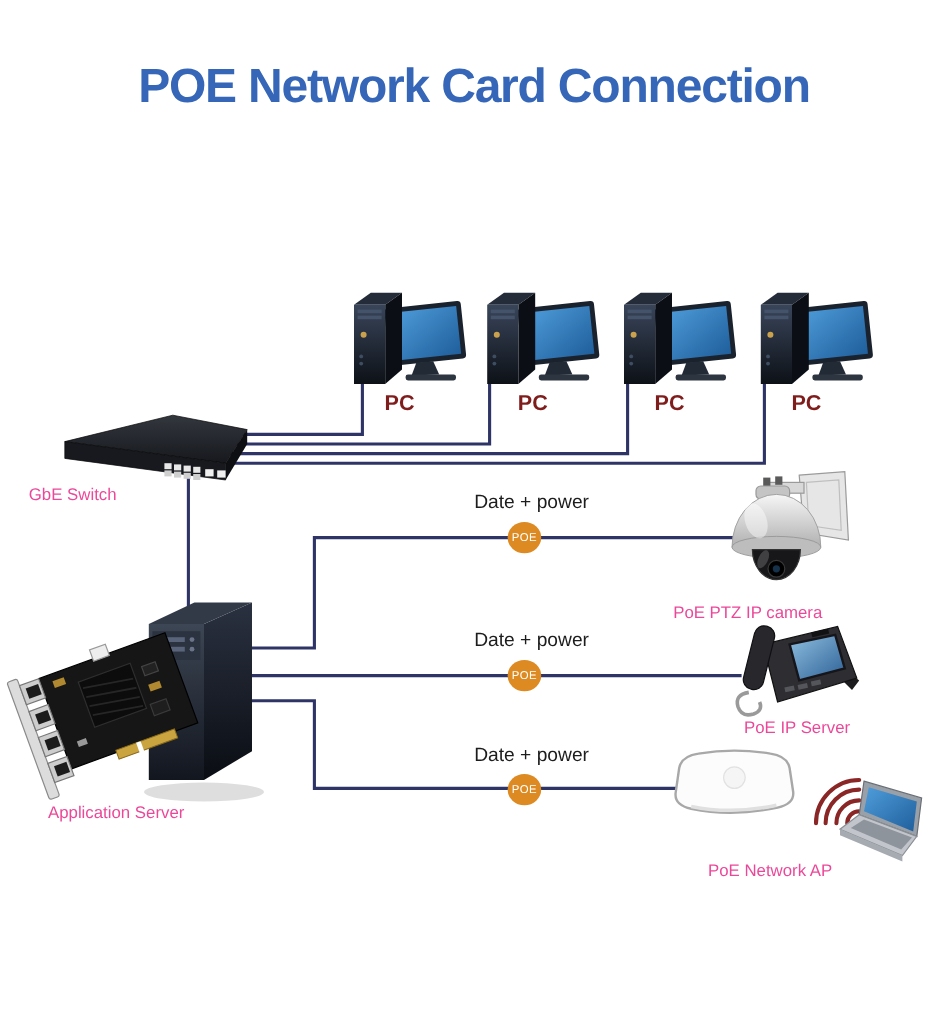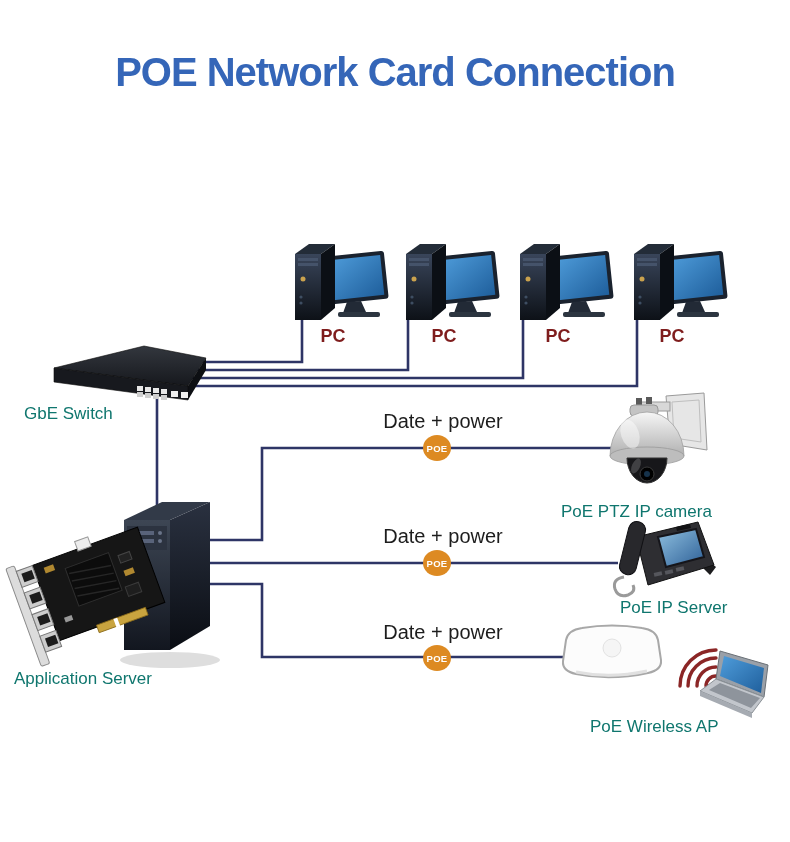--- a/index.html
+++ b/index.html
@@ -9,33 +9,33 @@
   }
   .title{
     position:absolute;top:50px;left:0;width:100%;text-align:center;
     font-size:40px;font-weight:bold;color:var(--title-color,#3566b8);
     letter-spacing:-1px;
   }
   .lines-layer{position:absolute;left:0;top:0;z-index:1;}
   .device{position:absolute;z-index:2;}
   .device svg{overflow:visible;display:block;}
   .label{
-    position:absolute;z-index:3;font-size:17px;color:#0f766e;white-space:nowrap;
+    position:absolute;z-index:3;font-size:14px;color:#ec4899;white-space:nowrap;
   }
   .pc-label{
     position:absolute;z-index:3;font-size:18px;font-weight:bold;color:#7f1d1d;
     width:60px;text-align:center;
   }
   .link-label{
     position:absolute;z-index:3;width:170px;text-align:center;
-    font-size:20px;color:#1d1d1d;
+    font-size:16px;color:#1d1d1d;
   }
   .poe-badge{
     position:absolute;z-index:4;width:28px;height:26px;border-radius:50%;
-    background:var(--poe-color,#dd8a22);color:#fff;font-size:9.5px;font-weight:bold;
+    background:var(--poe-color,#dd8a22);color:#fff;font-size:9.5px;font-weight:normal;
     display:flex;align-items:center;justify-content:center;letter-spacing:.3px;
   }
 </style>
 </head>
 <body>
 
 <div class="canvas">
 
   <svg width="0" height="0" style="position:absolute">
     <defs>
@@ -199,21 +199,21 @@
       <polygon points="12,22 50,4 98,4 58,22" fill="#323a48"></polygon>
       <rect x="12" y="22" width="46" height="130" fill="url(#srvF)"></rect>
       <rect x="15" y="28" width="40" height="24" fill="#2c3340"></rect>
       <rect x="18" y="33" width="24" height="4" fill="#59637a"></rect>
       <rect x="18" y="41" width="24" height="4" fill="#59637a"></rect>
       <circle cx="48" cy="35" r="2" fill="#6a7488"></circle>
       <circle cx="48" cy="43" r="2" fill="#6a7488"></circle>
       <circle cx="35" cy="96" r="7" fill="url(#orangeBtn)"></circle>
     </svg>
   </div>
-  <div class="label" style="left:14px;top:669px">Application Server</div>
+  <div class="label" style="left:40px;top:669px">Application Server</div>
 
   <div class="device" style="left:0px;top:545px">
     <svg viewBox="0 0 190 120" width="190" height="120">
       <g transform="rotate(-20 70 60)">
         <rect x="48" y="10" width="112" height="80" fill="#161616" stroke="#000"></rect>
         <rect x="88" y="88" width="52" height="8" fill="#c9a43f" stroke="#8a6a1a" stroke-width="0.8"></rect>
         <rect x="106" y="88" width="4" height="9" fill="#ffffff"></rect>
         <rect x="78" y="24" width="46" height="40" fill="#0c0c0c" stroke="#2e2e2e"></rect>
         <path d="M80,30 l42,7 M80,38 l42,7 M80,46 l42,7 M80,54 l42,7" stroke="#262626" stroke-width="1.5" fill="none"></path>
         <rect x="96" y="2" width="14" height="10" fill="#ededed" stroke="#999"></rect>
@@ -280,21 +280,21 @@
   </div>
   <div class="label" style="left:620px;top:598px">PoE IP Server</div>
 
   <div class="device" style="left:552px;top:618px">
     <svg viewBox="0 0 125 78" width="125" height="78">
       <path d="M30,10 Q60,5 90,10 Q104,12 106,22 L109,42 Q110,52 96,55 Q58,63 24,56 Q10,53 11,43 L14,22 Q16,12 30,10 Z" fill="#fcfcfc" stroke="#a8a8a8" stroke-width="2"></path>
       <circle cx="60" cy="30" r="9" fill="#f5f5f5" stroke="#e2e2e2"></circle>
       <path d="M24,54 Q58,61 95,53" stroke="#e0e0e0" stroke-width="3" fill="none"></path>
     </svg>
   </div>
-  <div class="label" style="left:590px;top:717px">PoE Wireless AP</div>
+  <div class="label" style="left:590px;top:717px">PoE Network AP</div>
 
   <div class="device" style="left:666px;top:634px">
     <svg viewBox="0 0 60 62" width="60" height="62">
       <g stroke="#8b2626" stroke-width="3.4" fill="none" stroke-linecap="round">
         <path d="M40,52 A10,10 0 0 1 50,42"></path>
         <path d="M31,52 A19,19 0 0 1 50,33"></path>
         <path d="M22,52 A28,28 0 0 1 50,24"></path>
         <path d="M14,52 A36,36 0 0 1 50,16"></path>
       </g>
     </svg>

